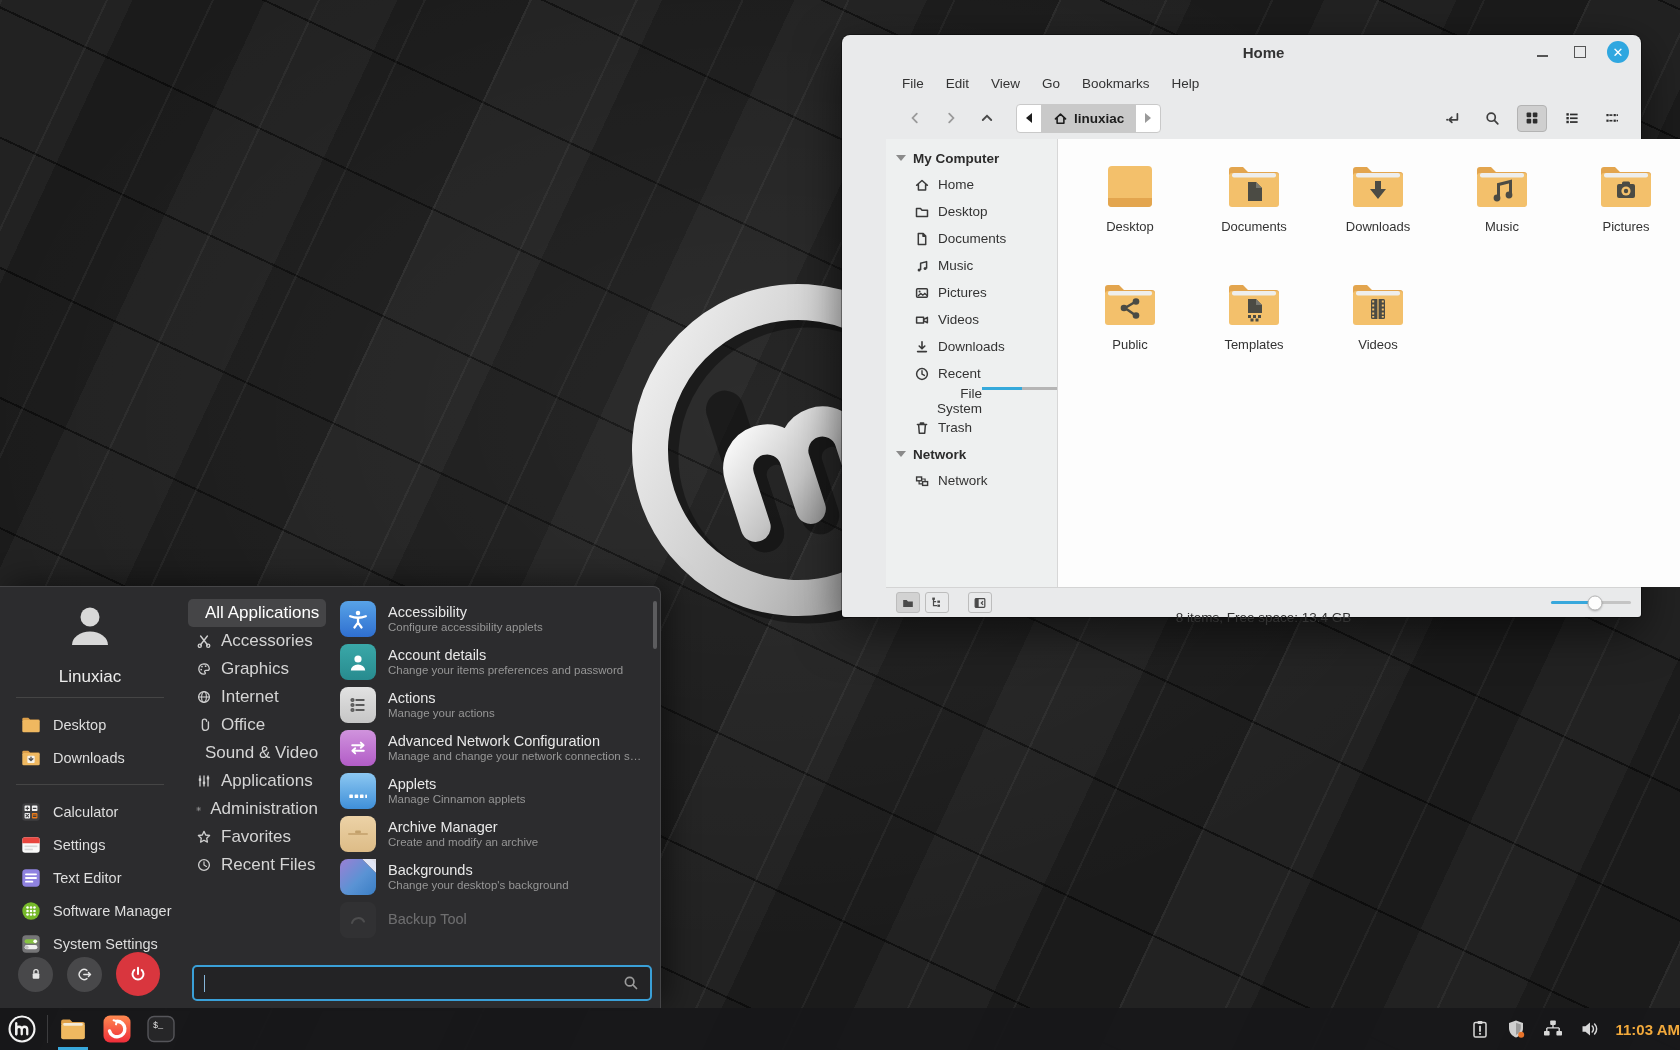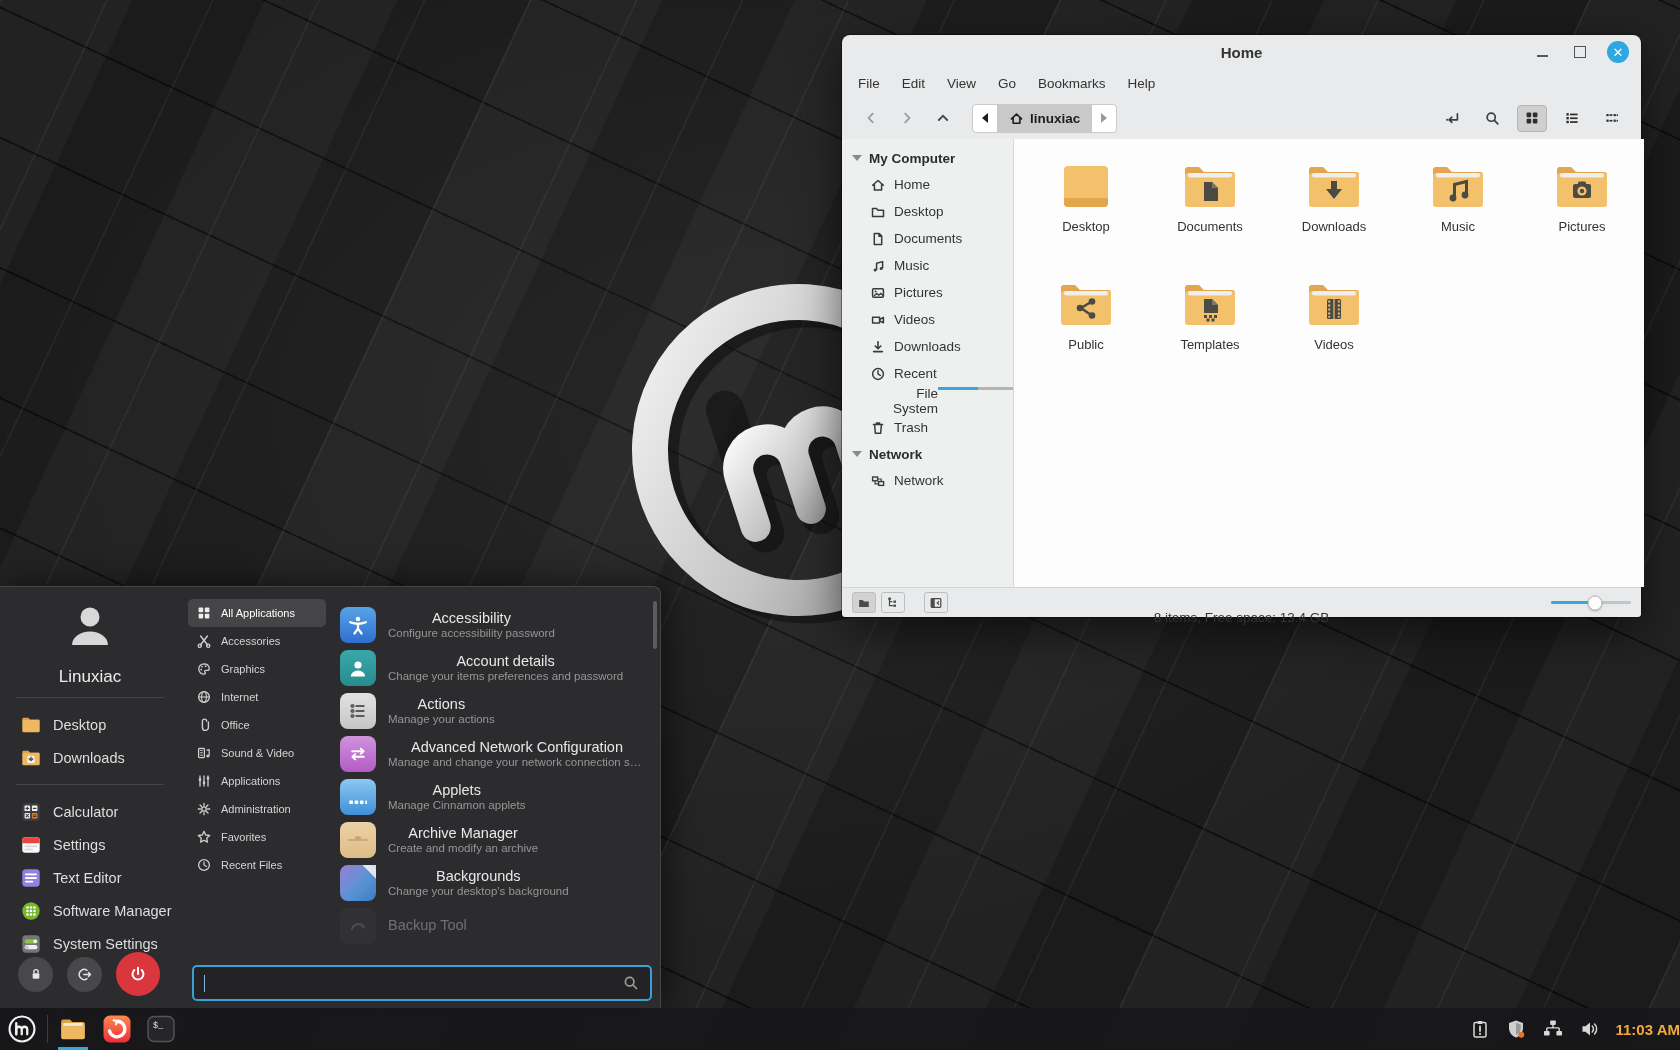--- a/index.html
+++ b/index.html
@@ -10,21 +10,21 @@
       repeating-linear-gradient(115deg, rgba(255,255,255,0.045) 0 2px, transparent 2px 96px),
       repeating-linear-gradient(25deg, rgba(0,0,0,0.5) 0 2px, transparent 2px 118px),
       repeating-linear-gradient(115deg, #222 0 120px, #1b1b1b 120px 240px),
       #1d1d1d;
   }
   .emblem{ position:absolute; left:588px; top:240px; width:420px; height:420px; z-index:1; }
 
   
   .window{ position:absolute; left:842px; top:35px; width:799px; height:582px; z-index:5;
     background:#e9eaeb; border-radius:8px 8px 3px 3px; box-shadow:0 14px 46px rgba(0,0,0,.55), 0 0 0 1px rgba(0,0,0,.35);
-    display:flex; flex-direction:column; }
+    display:flex; flex-direction:column;padding-left:44px; }
   .titlebar{ height:34px; display:flex; align-items:center; position:relative; flex:none; }
   .title{ position:absolute; left:0; right:0; text-align:center; font-size:15px; font-weight:bold; color:#333; }
   .win-controls{ margin-left:auto; display:flex; align-items:center; gap:16px; padding-right:12px; z-index:2; }
   .wc{ width:22px; height:22px; display:flex; align-items:center; justify-content:center; cursor:default; }
   .wc-min::before{ content:""; width:11px; height:2px; background:#555; margin-top:8px; }
   .wc-max::before{ content:""; width:10px; height:10px; border:1.6px solid #555; }
   .wc-close{ width:22px; height:22px; border-radius:50%; background:#2fa7e0; color:#fff; font-size:13px; line-height:1; }
   .menubar{ height:28px; display:flex; align-items:center; gap:22px; padding-left:16px; flex:none; }
   .menubar span{ font-size:13.5px; color:#333; }
   .toolbar{ height:42px; display:flex; align-items:center; padding:0 14px; gap:6px; flex:none; }
@@ -62,23 +62,23 @@
   .menu-left{ width:180px; flex:none; padding-top:12px; position:relative; }
   .avatar-wrap{ display:flex; justify-content:center; }
   .user-name{ text-align:center; font-size:17px; color:#ececec; margin-top:10px; }
   .msep{ height:1px; background:#454545; margin:10px 16px; }
   .mitem{ height:33px; display:flex; align-items:center; gap:11px; padding-left:20px; font-size:14.5px; color:#dedede; }
   .mitem svg{ flex:none; }
   .session{ position:absolute; left:18px; bottom:12px; display:flex; align-items:center; gap:14px; }
   .sess-btn{ width:35px; height:35px; border-radius:50%; background:#48484a; display:flex; align-items:center; justify-content:center; }
   .sess-btn.power{ width:44px; height:44px; background:#d9363e; }
   .menu-cats{ width:152px; flex:none; padding:12px 6px 0 8px; }
-  .cat-item{ height:28px; display:flex; align-items:center; gap:9px; padding:0 8px; border-radius:5px; font-size:11px; color:#d4d4d4; white-space:nowrap; }
+  .cat-item{ height:28px; display:flex; align-items:center; gap:9px; padding:0 8px; border-radius:5px; font-size:17px; color:#d4d4d4; white-space:nowrap; }
   .cat-item.selected{ background:#454547; color:#fff; }
-  .menu-apps{ flex:1; padding:16px 14px 46px 8px; position:relative; overflow:hidden;text-align:center; }
+  .menu-apps{ flex:1; padding:10px 14px 46px 8px; position:relative; overflow:hidden; }
   .app-row{ display:flex; align-items:center; gap:12px; height:43px; }
   .app-ico{ width:36px; height:36px; border-radius:8px; flex:none; display:flex; align-items:center; justify-content:center; }
   .app-texts{ min-width:0; }
   .app-name{ font-size:14.5px; color:#e8e8e8; white-space:nowrap; overflow:hidden; text-overflow:ellipsis; }
   .app-desc{ font-size:11.5px; color:#969696; white-space:nowrap; overflow:hidden; text-overflow:ellipsis; margin-top:1px; }
   .app-row.faded{ opacity:.35; }
   .apps-scrollbar{ position:absolute; right:3px; top:14px; width:4px; height:48px; border-radius:2px; background:#5c5c5e; }
   .menu-search{ position:absolute; left:192px; right:8px; bottom:7px; height:36px; background:#232325; border:2px solid #3aa0d8; border-radius:5px; display:flex; align-items:center; padding:0 10px; }
   .caret{ width:1px; height:17px; background:#86b6da; }
   .menu-search input{ flex:1; background:transparent; border:none; outline:none; color:#ddd; font-size:14px; padding-left:3px; font-family:"Liberation Sans",sans-serif; }
@@ -638,21 +638,21 @@
       <div class="app-row">
         <div class="app-ico" style="background:linear-gradient(180deg,#58a3e7,#2f6fd0)">
           <svg width="26" height="26" viewBox="0 0 24 24">
               <circle cx="12" cy="6.4" r="2.1" fill="#fff"></circle>
               <path d="M4.8 9.4 q7.2 2.9 14.4 0" fill="none" stroke="#fff" stroke-width="2.1" stroke-linecap="round"></path>
               <path d="M12 11.4 v4 m0 0 -3.3 4.4 m3.3-4.4 3.3 4.4" fill="none" stroke="#fff" stroke-width="2.1" stroke-linecap="round"></path>
             </svg>
         </div>
         <div class="app-texts">
           <div class="app-name">Accessibility</div>
-          <div class="app-desc">Configure accessibility password</div>
+          <div class="app-desc">Configure accessibility applets</div>
         </div>
       </div>
       <div class="app-row">
         <div class="app-ico" style="background:linear-gradient(180deg,#3aa8a8,#288b8f)">
           <svg width="24" height="24" viewBox="0 0 24 24">
               <circle cx="12" cy="9" r="3.6" fill="#fff"></circle>
               <path d="M4.8 20.5 a7.2 6 0 0 1 14.4 0 z" fill="#fff"></path>
             </svg>
         </div>
         <div class="app-texts">

